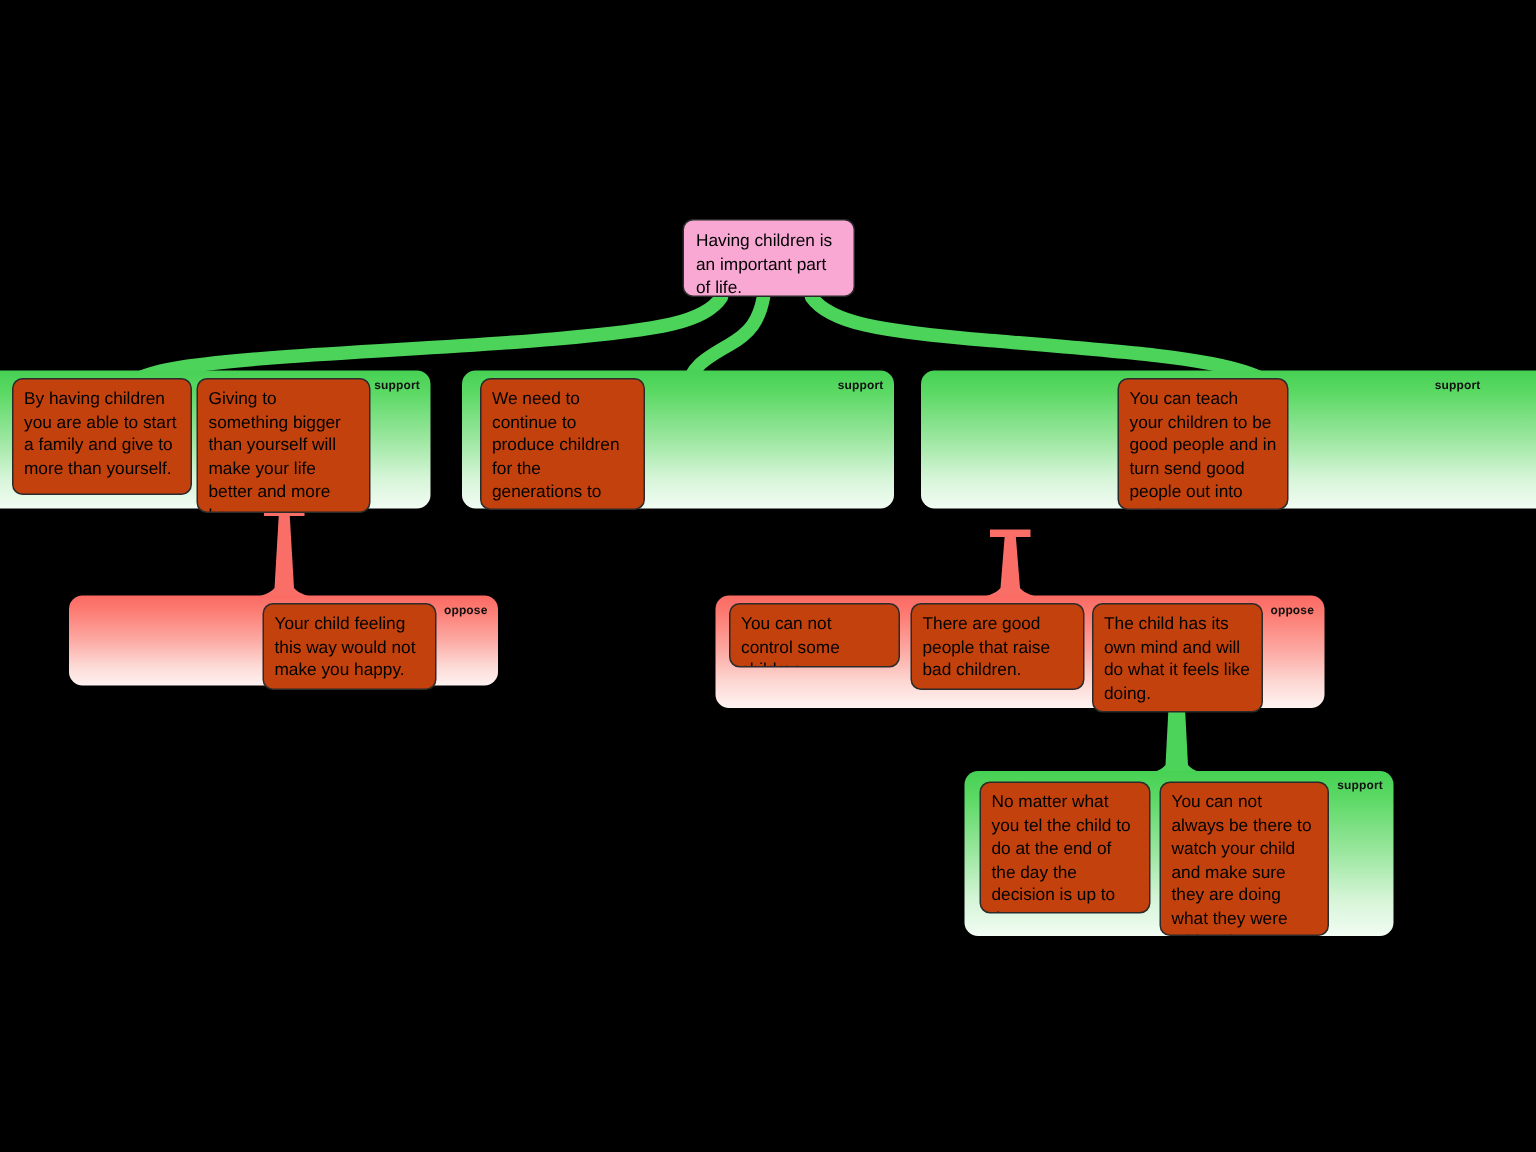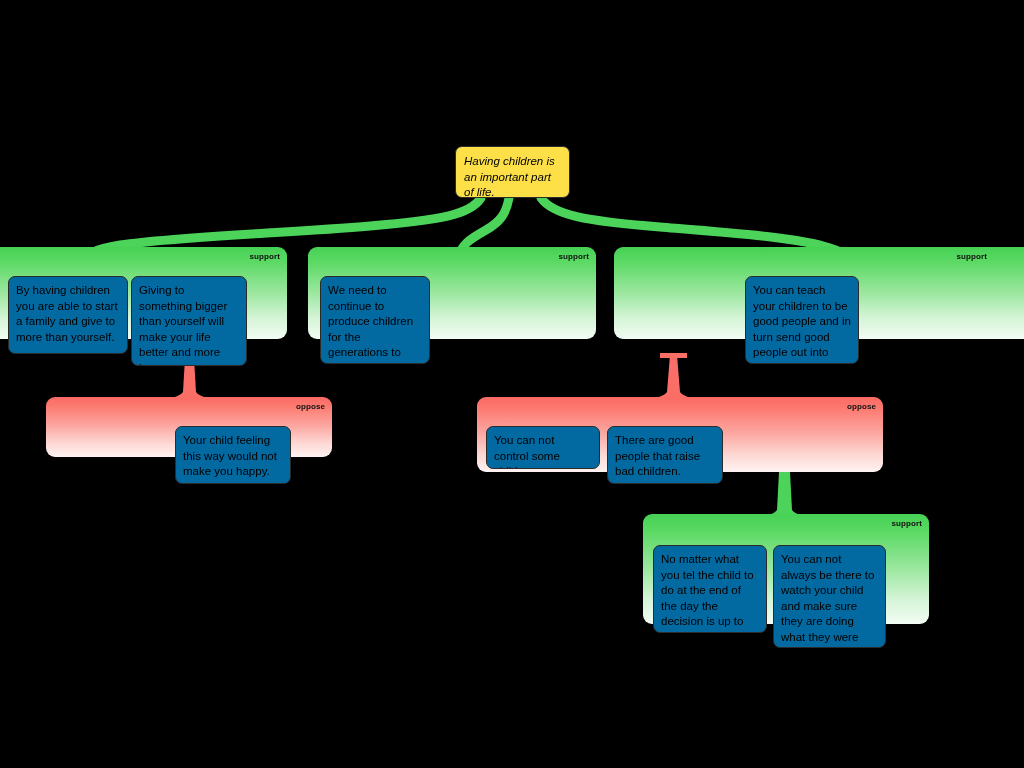--- a/index.html
+++ b/index.html
@@ -25,30 +25,29 @@
     position: absolute;
     left: 0; top: 0;
     width: 1024px;
     height: 768px;
     pointer-events: none;
   }
 
   
   .root-node {
     position: absolute;
-    background: #fde047;
+    background: #f9a8d4;
     border: 1px solid #2b2b2b;
     border-radius: 7px;
     box-sizing: border-box;
     padding: 7px 8px 6px 8px;
     font-size: 11.5px;
     line-height: 15.5px;
     color: #000000;
     z-index: 5;
-    font-style: italic;
   }
 
   
   .group {
     position: absolute;
     box-sizing: border-box;
     border-radius: 9px;
     z-index: 3;
   }
   .group.support {
@@ -64,31 +63,30 @@
     font-size: 8px;
     font-weight: bold;
     color: #111111;
     letter-spacing: 0.1px;
     white-space: nowrap;
   }
 
   
   .card {
     position: absolute;
-    background: #0369a1;
+    background: #c2410c;
     border: 1px solid #2b2b2b;
     border-radius: 7px;
     box-sizing: border-box;
     padding: 6px 7px 5px 7px;
     font-size: 11.5px;
     line-height: 15.5px;
     color: #000000;
     z-index: 4;
     overflow: hidden;
-    margin-top: 24px;
   }
 </style>
 </head>
 <body>
 
 <div id="canvas">
 
   <svg id="edges" viewBox="0 0 1024 768" width="1024" height="768">
 
     <path d="M 481,198 C 470,215 440,220 370,226 C 290,233 180,236 120,245 C 95,249 85,254 82,264" fill="none" stroke="#4cd35a" stroke-width="9" stroke-linecap="round"></path>
@@ -152,20 +150,23 @@
 
   <div class="group oppose" style="left:477px; top:397px; width:406px; height:75px;">
     <span class="group-label">oppose</span>
   </div>
   <div class="card" style="left:486px; top:402px; width:114px; height:43px;">
     <span>You can not control some children.</span>
   </div>
   <div class="card" style="left:607px; top:402px; width:116px; height:58px;">
     <span>There are good people that raise bad children.</span>
   </div>
+  <div class="card" style="left:728px; top:402px; width:114px; height:73px;">
+    <span>The child has its own mind and will do what it feels like doing.</span>
+  </div>
 
   <div class="group support" style="left:643px; top:514px; width:286px; height:110px;">
     <span class="group-label">support</span>
   </div>
   <div class="card" style="left:653px; top:521px; width:114px; height:88px;">
     <span>No matter what you tel the child to do at the end of the day the decision is up to them.</span>
   </div>
   <div class="card" style="left:773px; top:521px; width:113px; height:103px;">
     <span>You can not always be there to watch your child and make sure they are doing what they were told to do.</span>
   </div>

